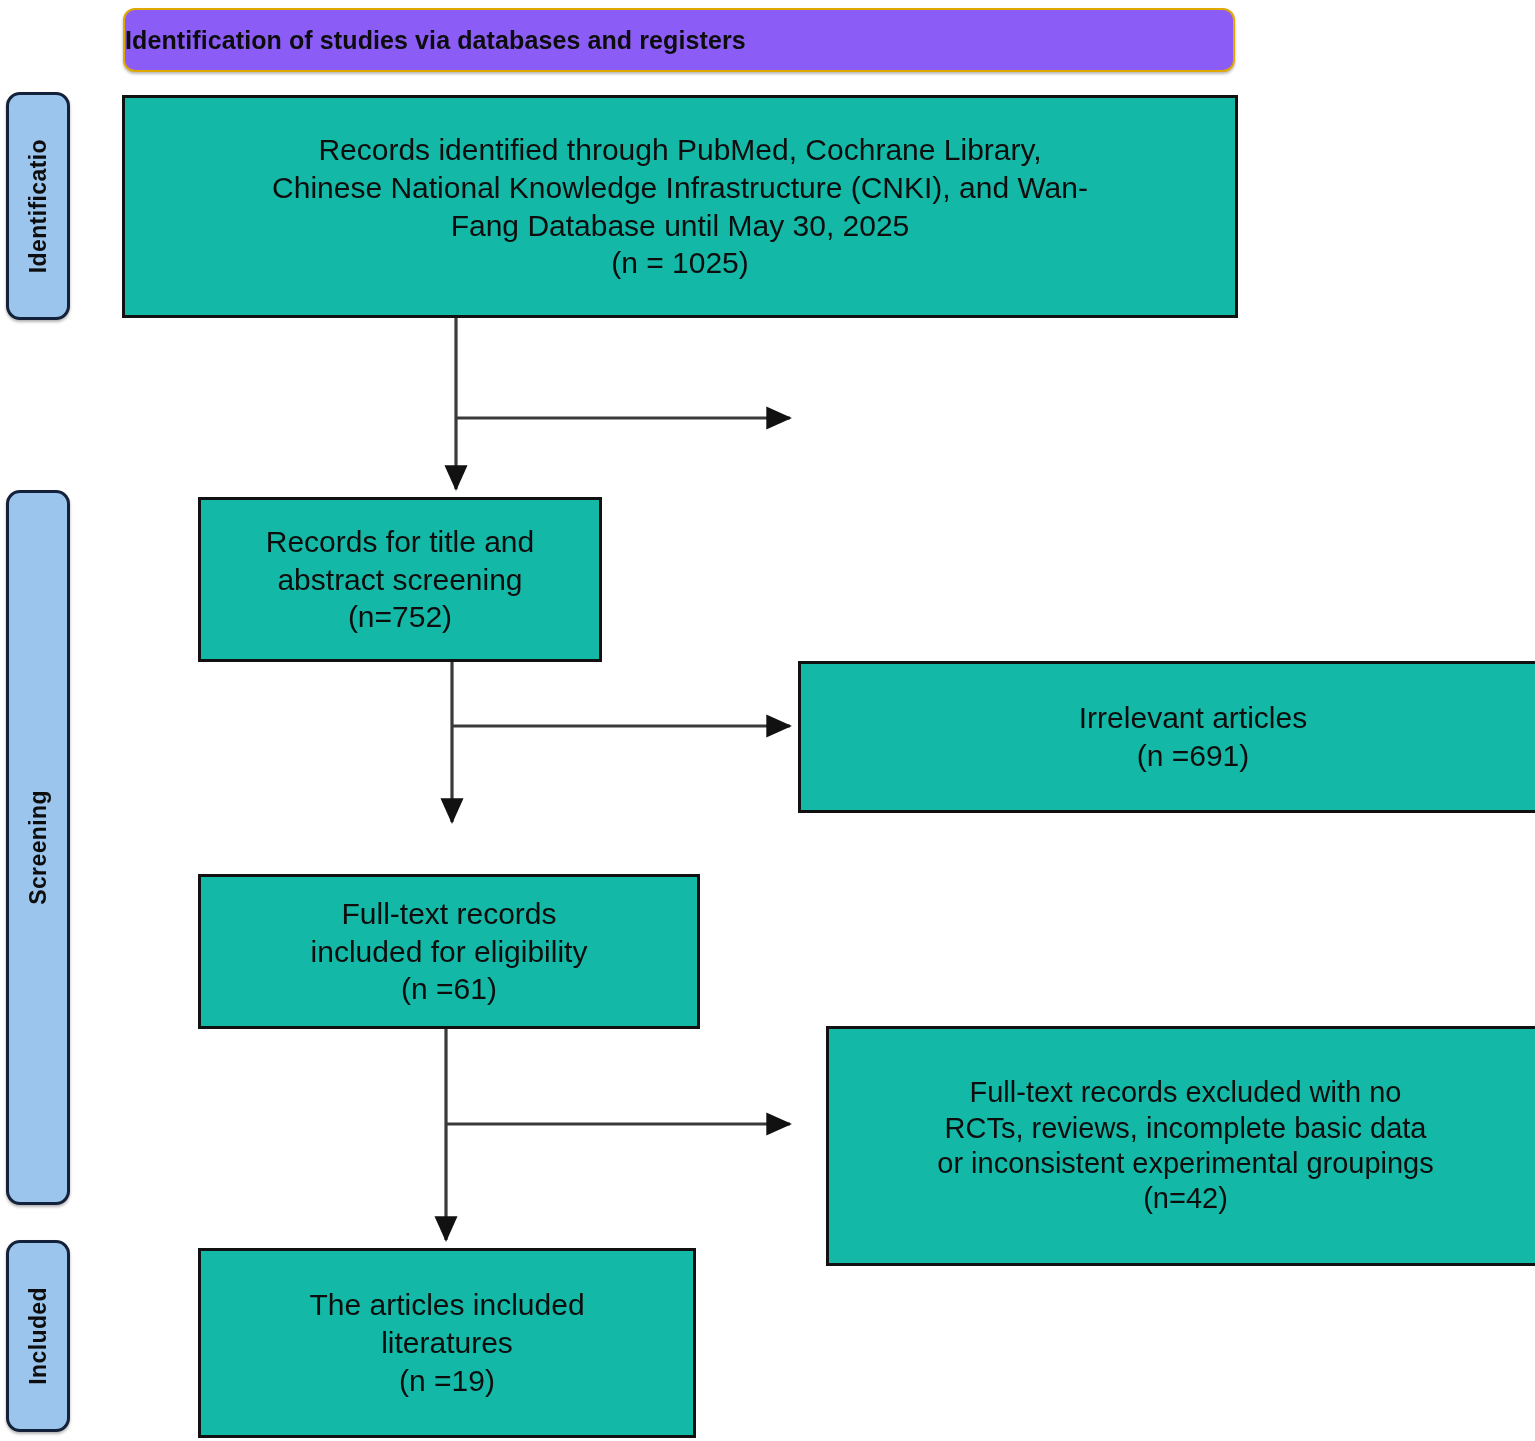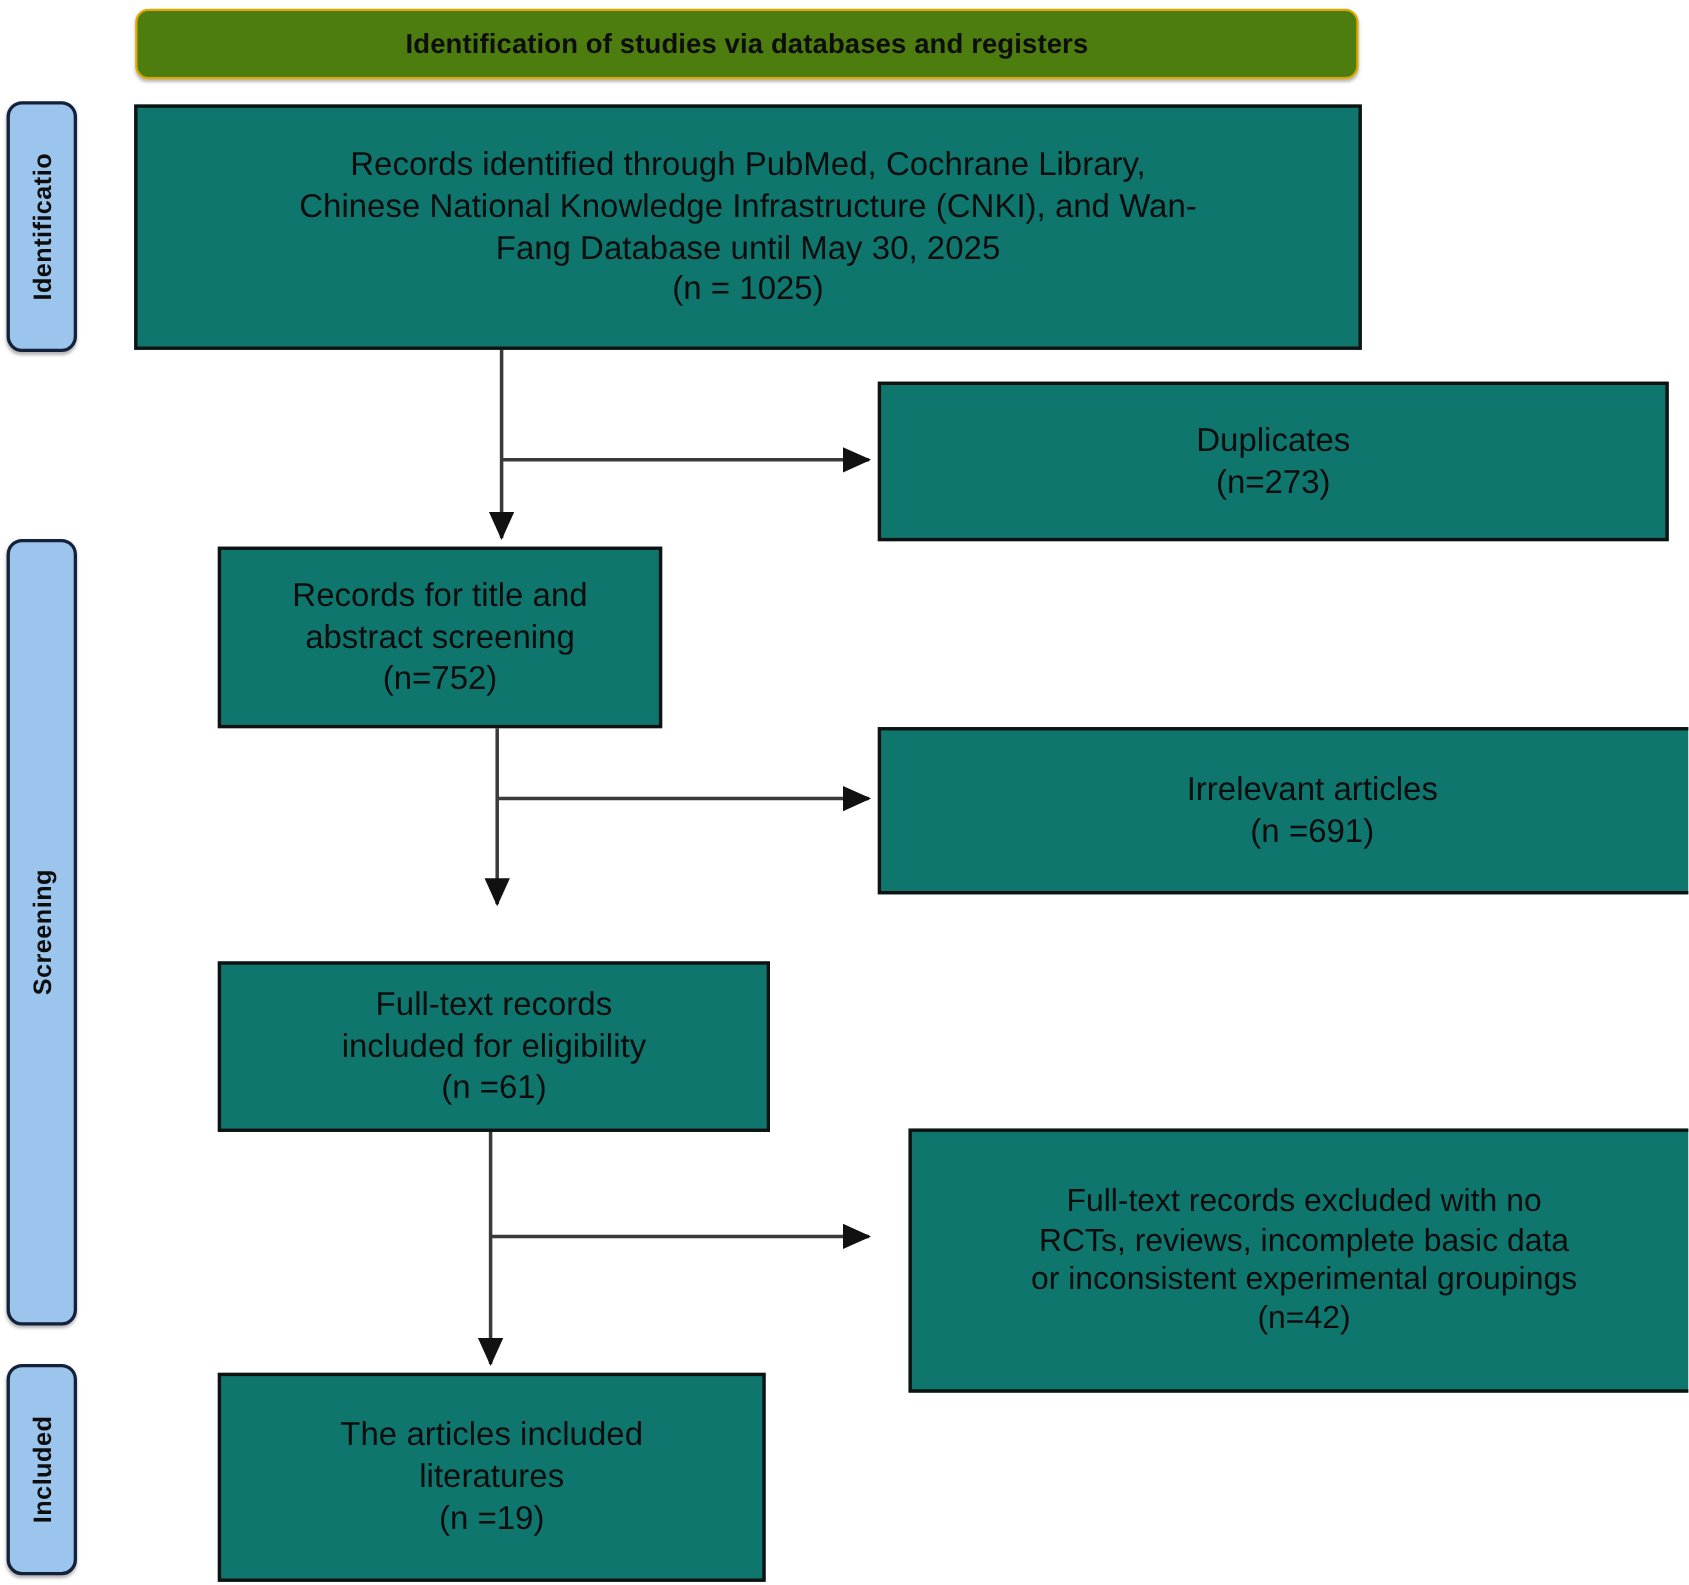--- a/index.html
+++ b/index.html
@@ -18,27 +18,27 @@
     overflow: hidden;
   }
 
   
   .banner {
     position: absolute;
     left: 123px;
     top: 8px;
     width: 1112px;
     height: 64px;
-    background: #4d7c0f;
+    background: #8b5cf6;
     border: 2px solid #E0A800;
     border-radius: 12px;
     box-sizing: border-box;
     display: flex;
     align-items: center;
-    justify-content: center;
+    justify-content: flex-start;
     box-shadow: 0 2px 3px rgba(0,0,0,0.28);
   }
   .banner-text {
     font-size: 25px;
     font-weight: bold;
     color: #0d0d0d;
     letter-spacing: 0.1px;
     text-align: center;
   }
 
@@ -63,21 +63,21 @@
     white-space: nowrap;
     letter-spacing: 0.4px;
   }
   #tab-identification { left: 6px;  top: 92px;   width: 64px; height: 228px; }
   #tab-screening     { left: 6px;  top: 490px;  width: 64px; height: 715px; }
   #tab-included      { left: 6px;  top: 1240px; width: 64px; height: 192px; }
 
   
   .fbox {
     position: absolute;
-    background: #0f766e;
+    background: #14b8a6;
     border: 3px solid #111111;
     box-sizing: border-box;
     display: flex;
     align-items: center;
     justify-content: center;
     text-align: center;
     padding: 6px 10px;
   }
   .fbox p {
     margin: 0;
@@ -173,26 +173,20 @@
   </div>
 
   <div class="fbox" id="box-included-final">
     <p>
       <span>The articles included</span><br>
       <span>literatures</span><br>
       <span>(n =19)</span>
     </p>
   </div>
 
-  <div class="fbox" id="box-duplicates">
-    <p>
-      <span>Duplicates</span><br>
-      <span>(n=273)</span>
-    </p>
-  </div>
 
   <div class="fbox" id="box-irrelevant">
     <p>
       <span>Irrelevant articles</span><br>
       <span>(n =691)</span>
     </p>
   </div>
 
   <div class="fbox" id="box-excluded">
     <p>

